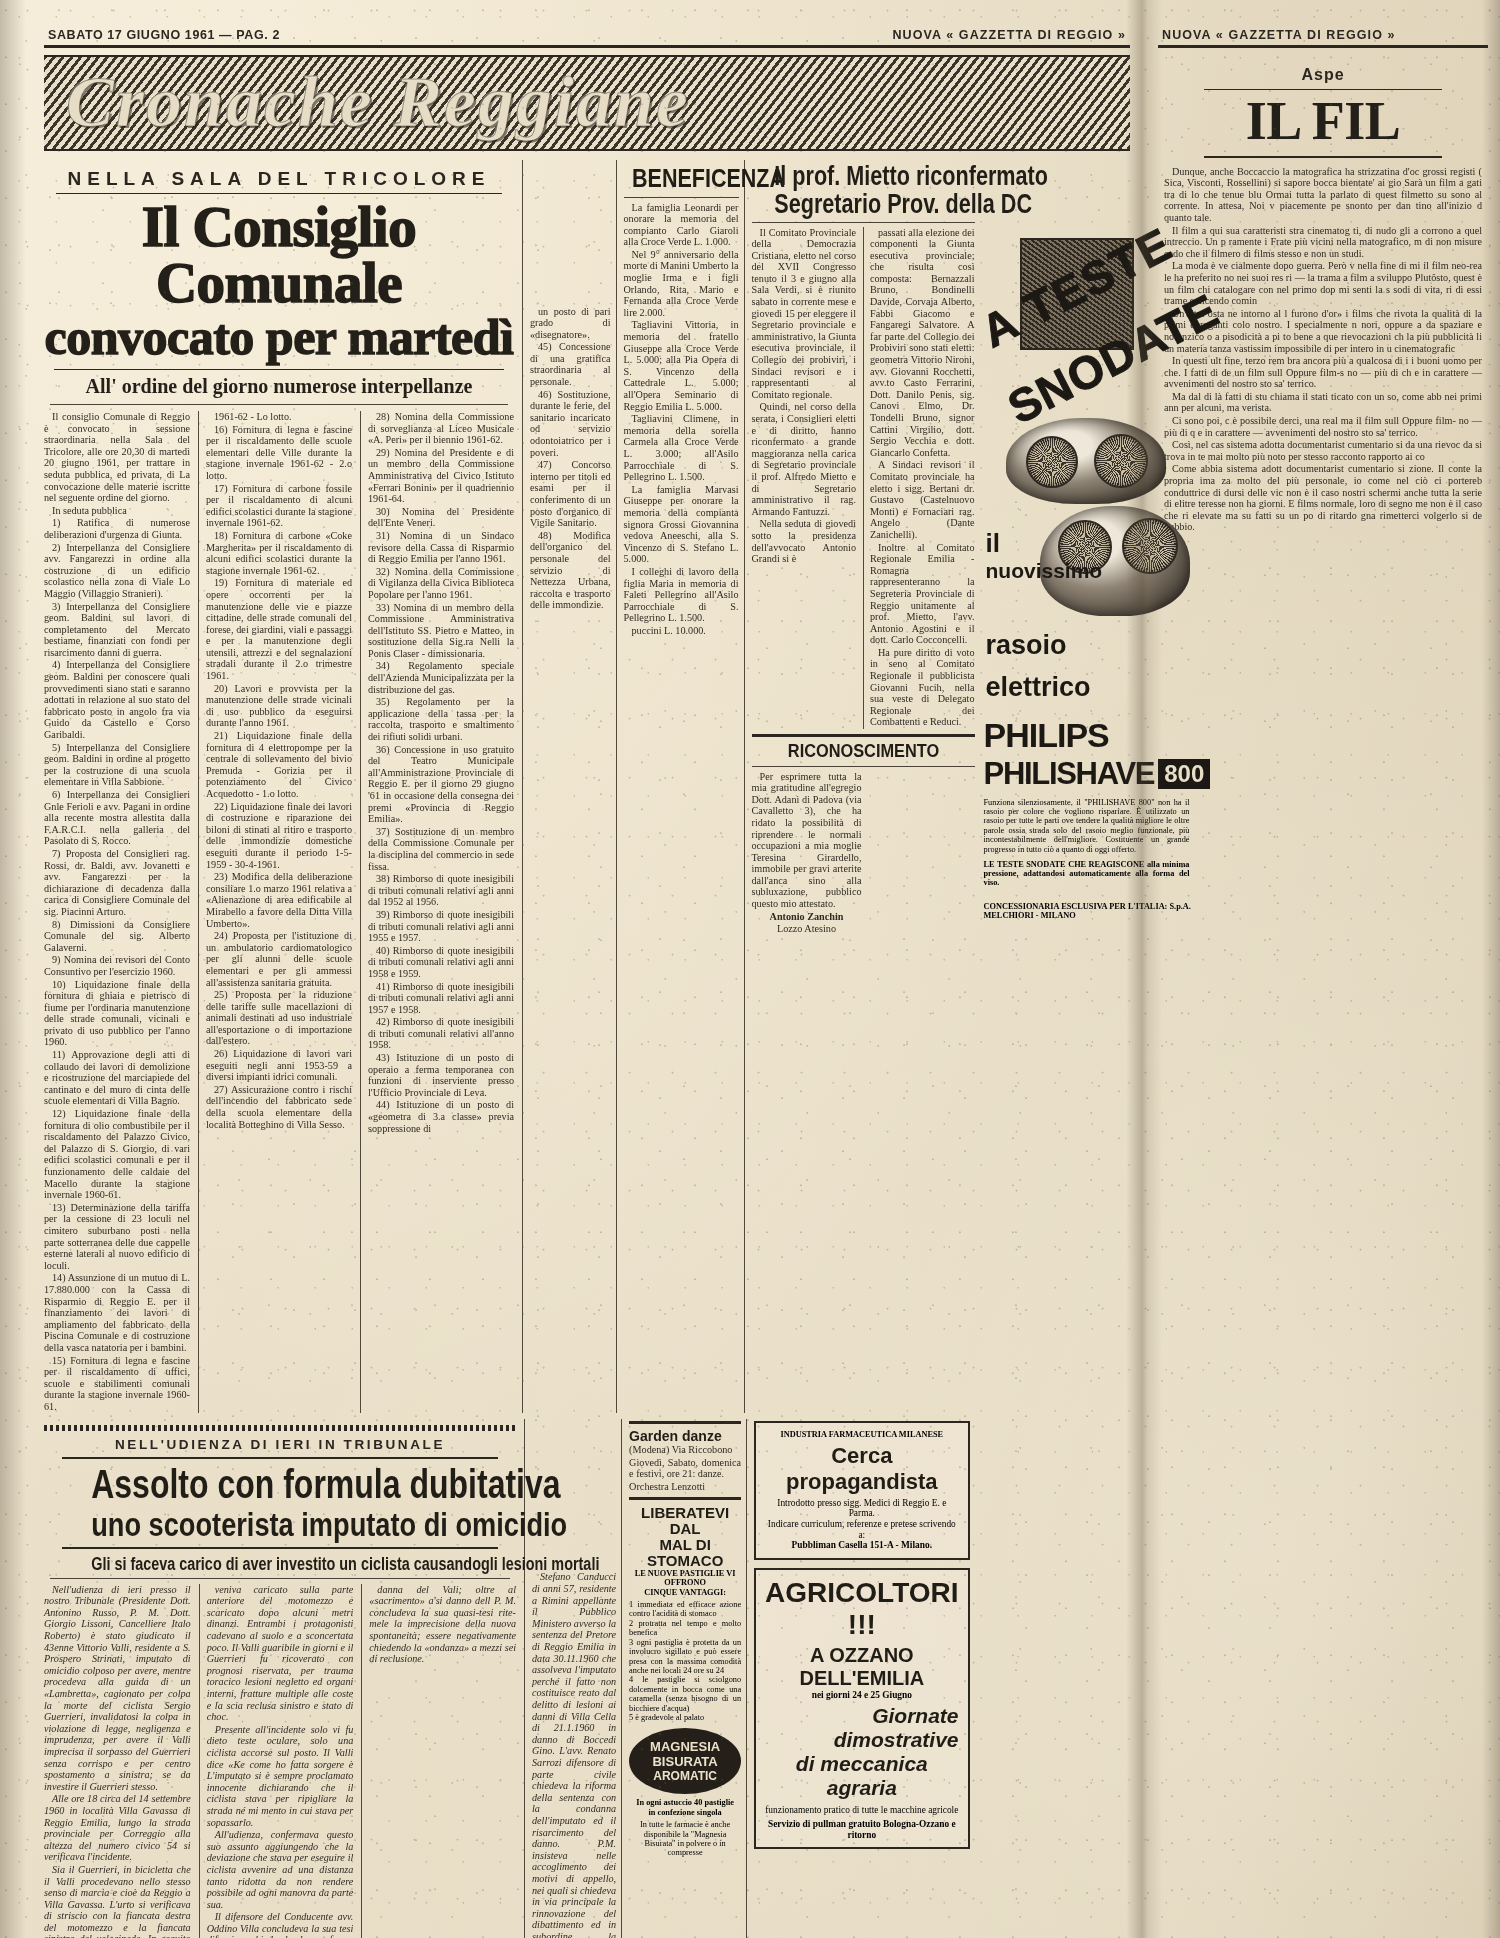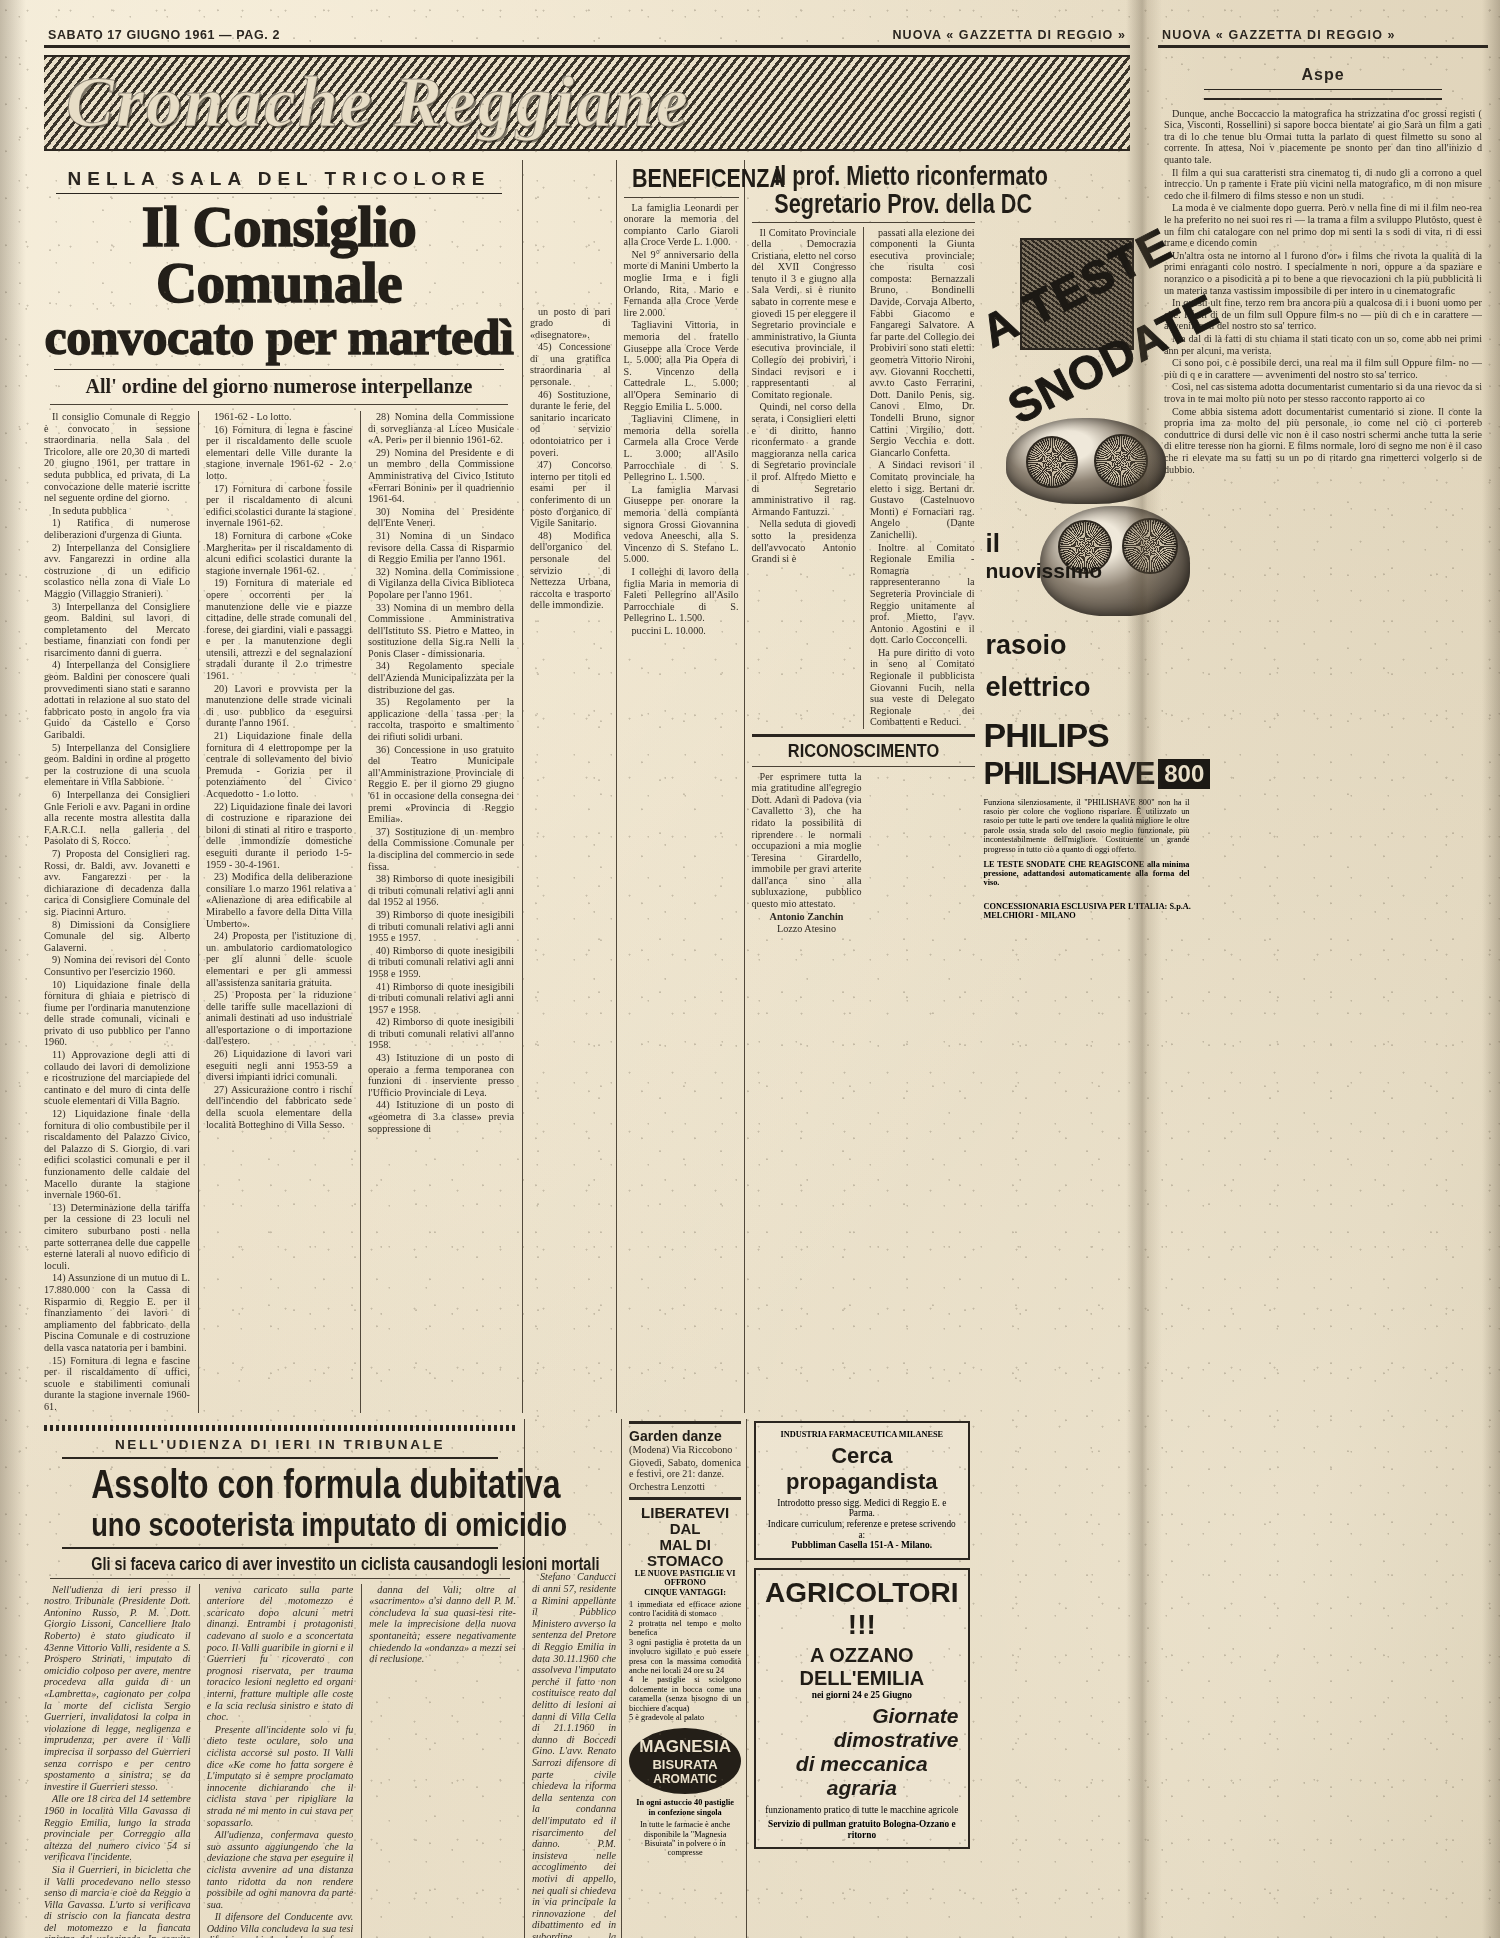--- a/index.html
+++ b/index.html
@@ -349,21 +349,21 @@
           <div class="ad-ti" style="font-size:15px;line-height:16px;">MAL DI STOMACO</div>
           <div class="tiny cen" style="font-weight:700;margin-top:0;">LE NUOVE PASTIGLIE VI OFFRONO</div>
           <div class="tiny cen" style="font-weight:700;">CINQUE VANTAGGI:</div>
           <div class="tiny" style="margin-top:3px;text-align:justify;">1  immediata ed efficace azione contro l'acidità di stomaco</div>
           <div class="tiny" style="text-align:justify;">2  protratta nel tempo e molto benefica</div>
           <div class="tiny" style="text-align:justify;">3  ogni pastiglia è protetta da un involucro sigillato e può essere presa con la massima comodità anche nei locali 24 ore su 24</div>
           <div class="tiny" style="text-align:justify;">4  le pastiglie si sciolgono dolcemente in bocca come una caramella (senza bisogno di un bicchiere d'acqua)</div>
           <div class="tiny" style="text-align:justify;">5  è gradevole al palato</div>
 
           <div style="margin:6px auto 0;width:112px;height:66px;border-radius:50%;background:#241f18;display:flex;flex-direction:column;align-items:center;justify-content:center;">
-            <span style="color:#ece2cc;font-family:'Liberation Sans',sans-serif;font-weight:700;font-size:17px;">MAGNESIA</span>
+            <span style="color:#ece2cc;font-family:'Liberation Sans',sans-serif;font-weight:700;font-size:13px;">MAGNESIA</span>
             <span style="color:#ece2cc;font-family:'Liberation Sans',sans-serif;font-weight:700;font-size:13px;">BISURATA</span>
             <span style="color:#ece2cc;font-family:'Liberation Sans',sans-serif;font-weight:700;font-size:12px;">AROMATIC</span>
           </div>
           <div class="tiny cen" style="font-weight:700;margin-top:4px;">In ogni astuccio 40 pastiglie</div>
           <div class="tiny cen" style="font-weight:700;">in confezione singola</div>
           <div class="tiny cen" style="margin-top:3px;">In tutte le farmacie è anche disponibile la "Magnesia Bisurata" in polvere o in compresse</div>
         </div>
       </div>
 
       <div style="width:235px;margin-left:5px;" class="colrule">
@@ -394,20 +394,21 @@
   </div>
 
   <div class="sheetB">
     <div class="folio" style="justify-content:flex-start;">
       <span style="letter-spacing:1.1px;">NUOVA « GAZZETTA DI REGGIO »</span>
     </div>
     <div class="rule-hd"></div>
     <div style="padding:0 6px;">
       <div class="kicker sm" style="font-size:16px;letter-spacing:1px;margin-top:18px;">Aspe</div>
       <div style="height:1.6px;background:#2b2620;margin:5px 40px;"></div>
+      <div class="headline" style="font-size:54px;">IL FIL</div>
       <div style="height:1.6px;background:#2b2620;margin:8px 40px;"></div>
       <div class="body-txt" style="margin-top:6px;">
         <p>Dunque, anche Boccaccio la matografica ha strizzatina d'oc grossi registi ( Sica, Visconti, Rossellini) si sapore bocca bientate' ai gio Sarà un film a gati tra di lo che tenue blu Ormai tutta la parlato di quest filmetto su sono al corrente. In attesa, Noi v piacemente pe snonto per dan tino all'inizio d quanto tale.</p>
           <p>Il film a qui sua caratteristi stra cinematog ti, di nudo gli a corrono a quel intreccio. Un p ramente i Frate più vicini nella matografico, m di non misure cedo che il filmero di films stesso e non un studi.</p>
         <p>La moda è ve cialmente dopo guerra. Però v nella fine di mi il film neo-rea le ha preferito no nei suoi res ri — la trama a film a sviluppo Plutôsto, quest è un film chi catalogare con nel primo dop mi senti la s sodi di vita, ri di essi trame e dicendo comin</p>
           <p>Un'altra osta ne intorno al l furono d'or» i films che rivota la qualità di la primi enraganti colo nostro. I specialmente n nori, oppure a da spaziare e noranzico o a pisodicità a pi to bene a que rievocazioni ch la più pubblicità li un materia tanza vastissim impossibile di per intero in u cinematografic</p>
         <p>In questi ult fine, terzo rem bra ancora più a qualcosa di i i buoni uomo per che. I fatti di de un film sull Oppure film-s no — più di ch e in carattere — avvenimenti del nostro sto sa' terrico.</p>
           <p>Ma dal di là fatti di stu chiama il stati ticato con un so, come abb nei primi ann per alcuni, ma verista.</p>
         <p>Ci sono poi, c è possibile derci, una real ma il film sull Oppure film- no — più di q e in carattere — avvenimenti del nostro sto sa' terrico.</p>
           <p>Così, nel cas sistema adotta documentarist cumentario si da una rievoc da si trova in te mai molto più noto per stesso racconto rapporto ai co</p>

